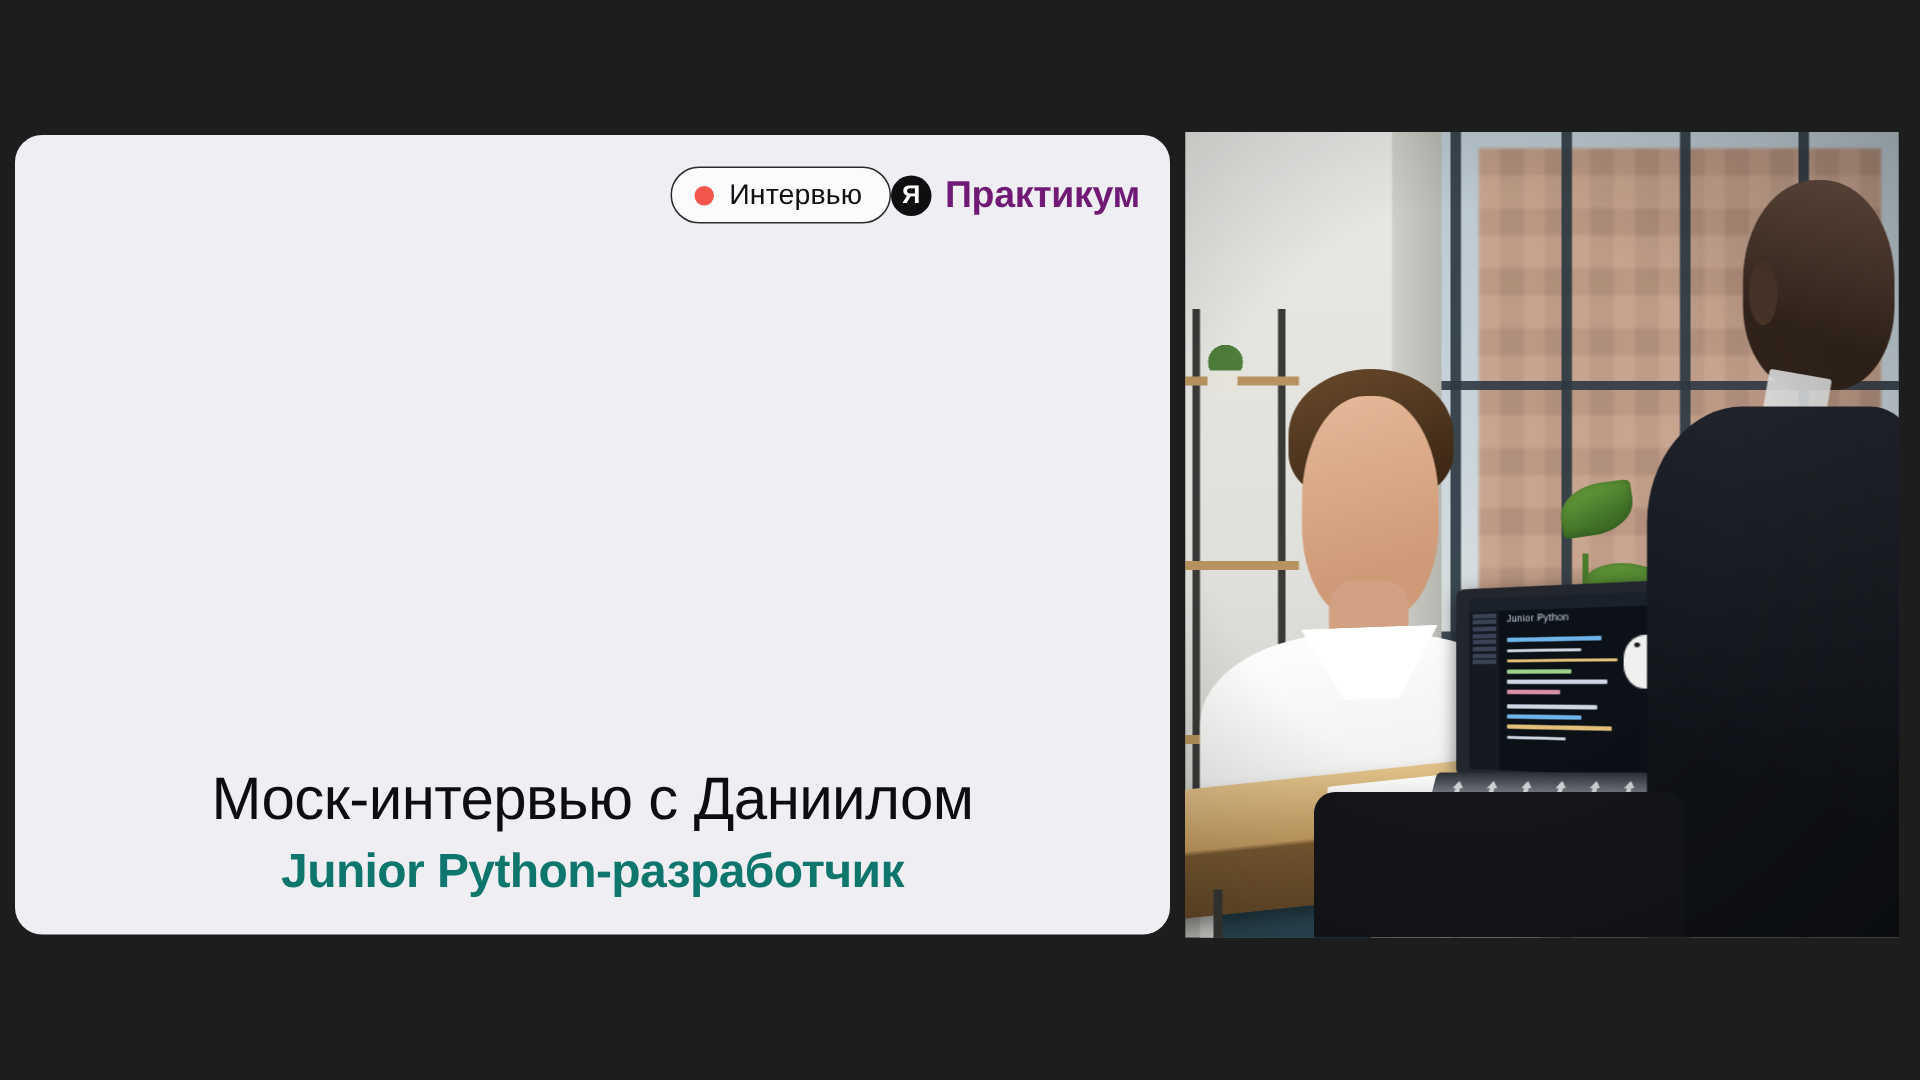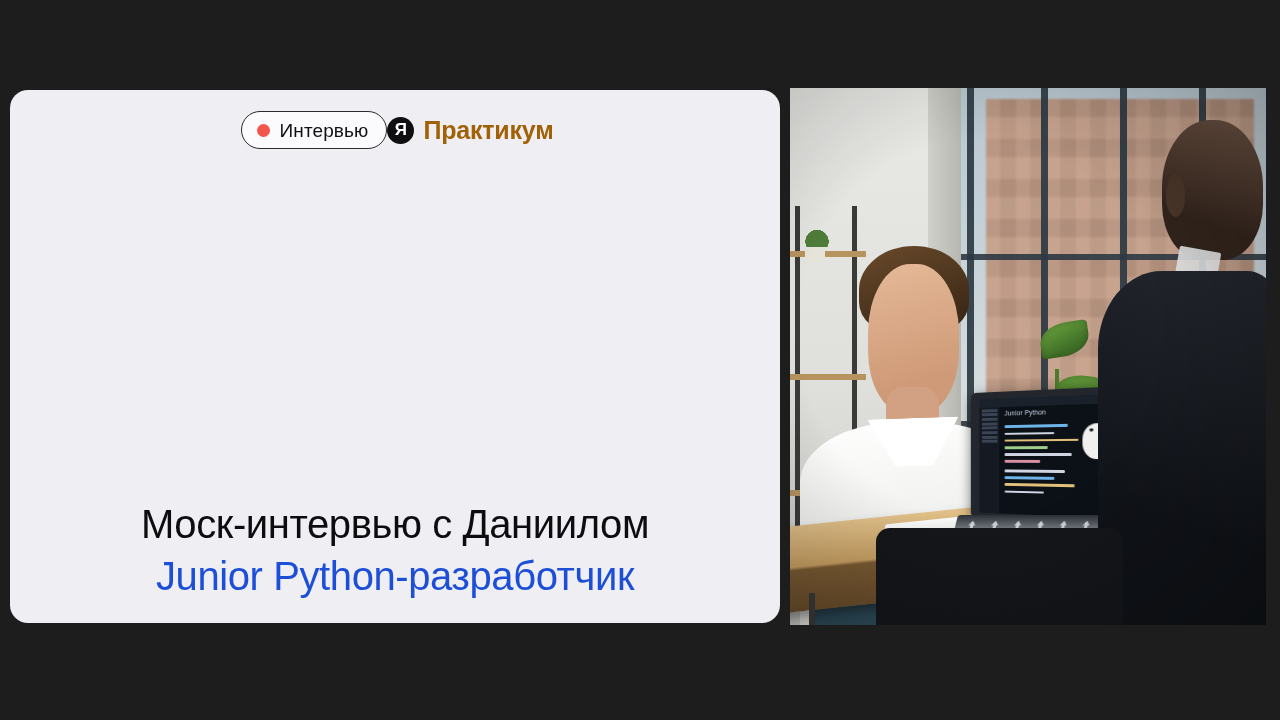--- a/index.html
+++ b/index.html
@@ -33,21 +33,21 @@
     box-sizing: border-box;
     overflow: hidden;
   }
 
   .card-top {
     position: absolute;
     left: 4px; right: 0; top: 0;
     height: 80px;
     display: flex;
     align-items: center;
-    justify-content: center;
+    justify-content: flex-end;
     padding: 0 20px 0 20px;
     box-sizing: border-box;
   }
 
   
   .badge-pill {
     display: inline-flex;
     align-items: center;
     gap: 10px;
     height: 38px;
@@ -89,21 +89,21 @@
     justify-content: center;
     font-size: 17px;
     font-weight: bold;
     line-height: 1;
     padding-bottom: 1px;
     box-sizing: border-box;
   }
   .brand-name {
     font-size: 25px;
     font-weight: bold;
-    color: #a16207;
+    color: #701a75;
     letter-spacing: -0.2px;
     line-height: 1;
   }
 
   
   .card-text {
     position: absolute;
     left: 24px;
     bottom: 24px;
     right: 24px;
@@ -111,26 +111,27 @@
   }
   .headline {
     font-size: 40px;
     color: #0d0d0f;
     letter-spacing: -0.4px;
     line-height: 1.12;
     margin: 0 0 7px 0;
     white-space: nowrap;
   }
   .subheadline {
-    font-size: 40px;
-    color: #1d4ed8;
+    font-size: 32px;
+    color: #0f766e;
     letter-spacing: -0.4px;
     line-height: 1.12;
     margin: 0;
     white-space: nowrap;
+    font-weight: bold;
   }
 
   
   #photo-panel {
     position: absolute;
     left: 790px;
     top: 88px;
     width: 476px;
     height: 537px;
     overflow: hidden;

